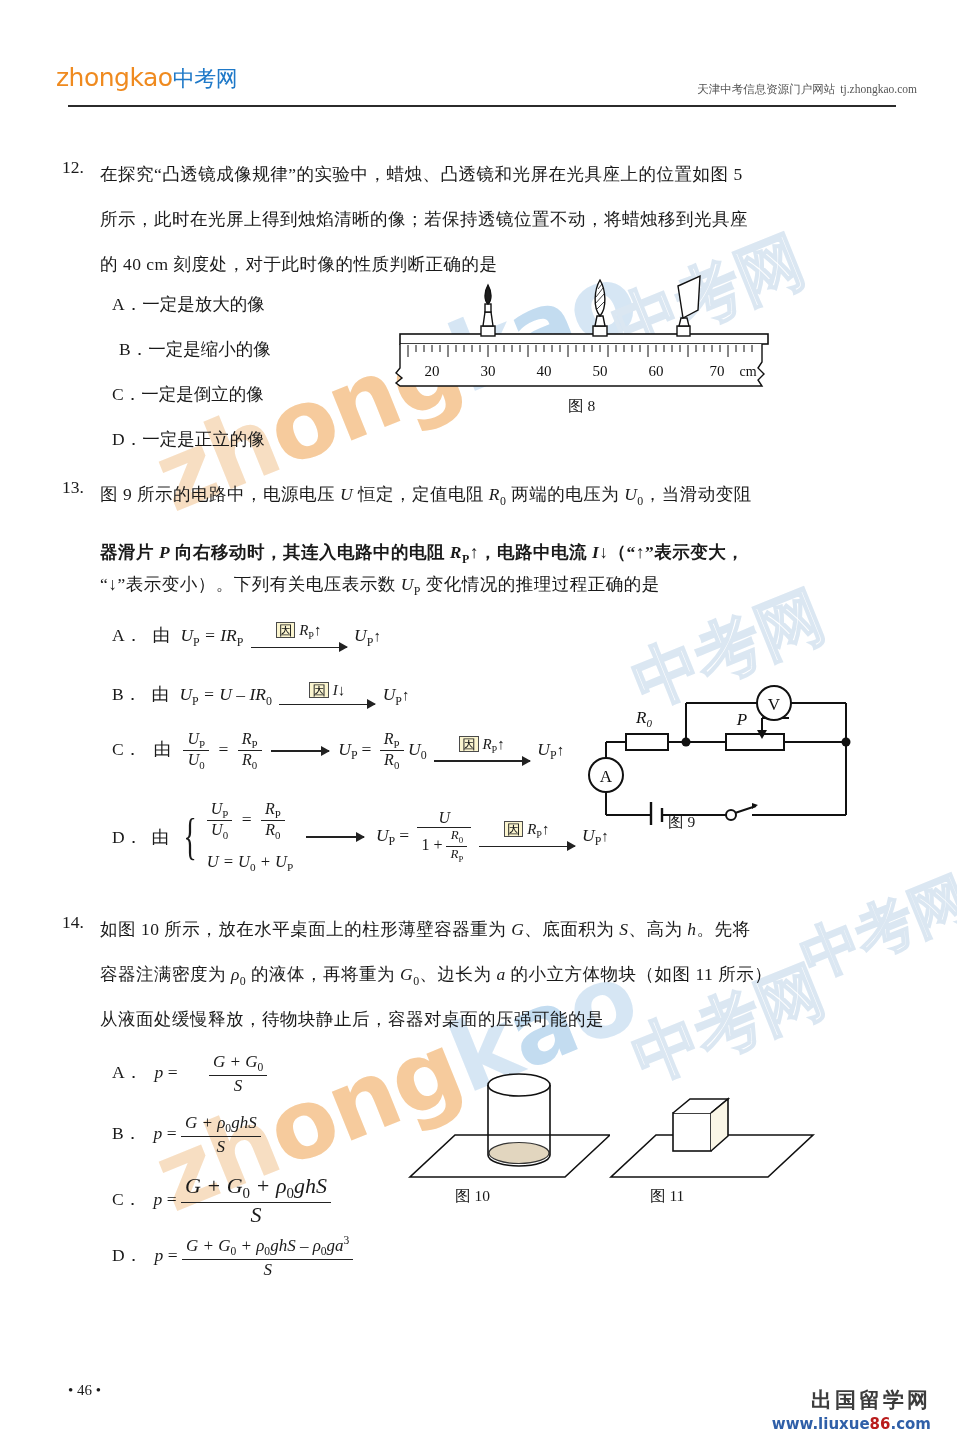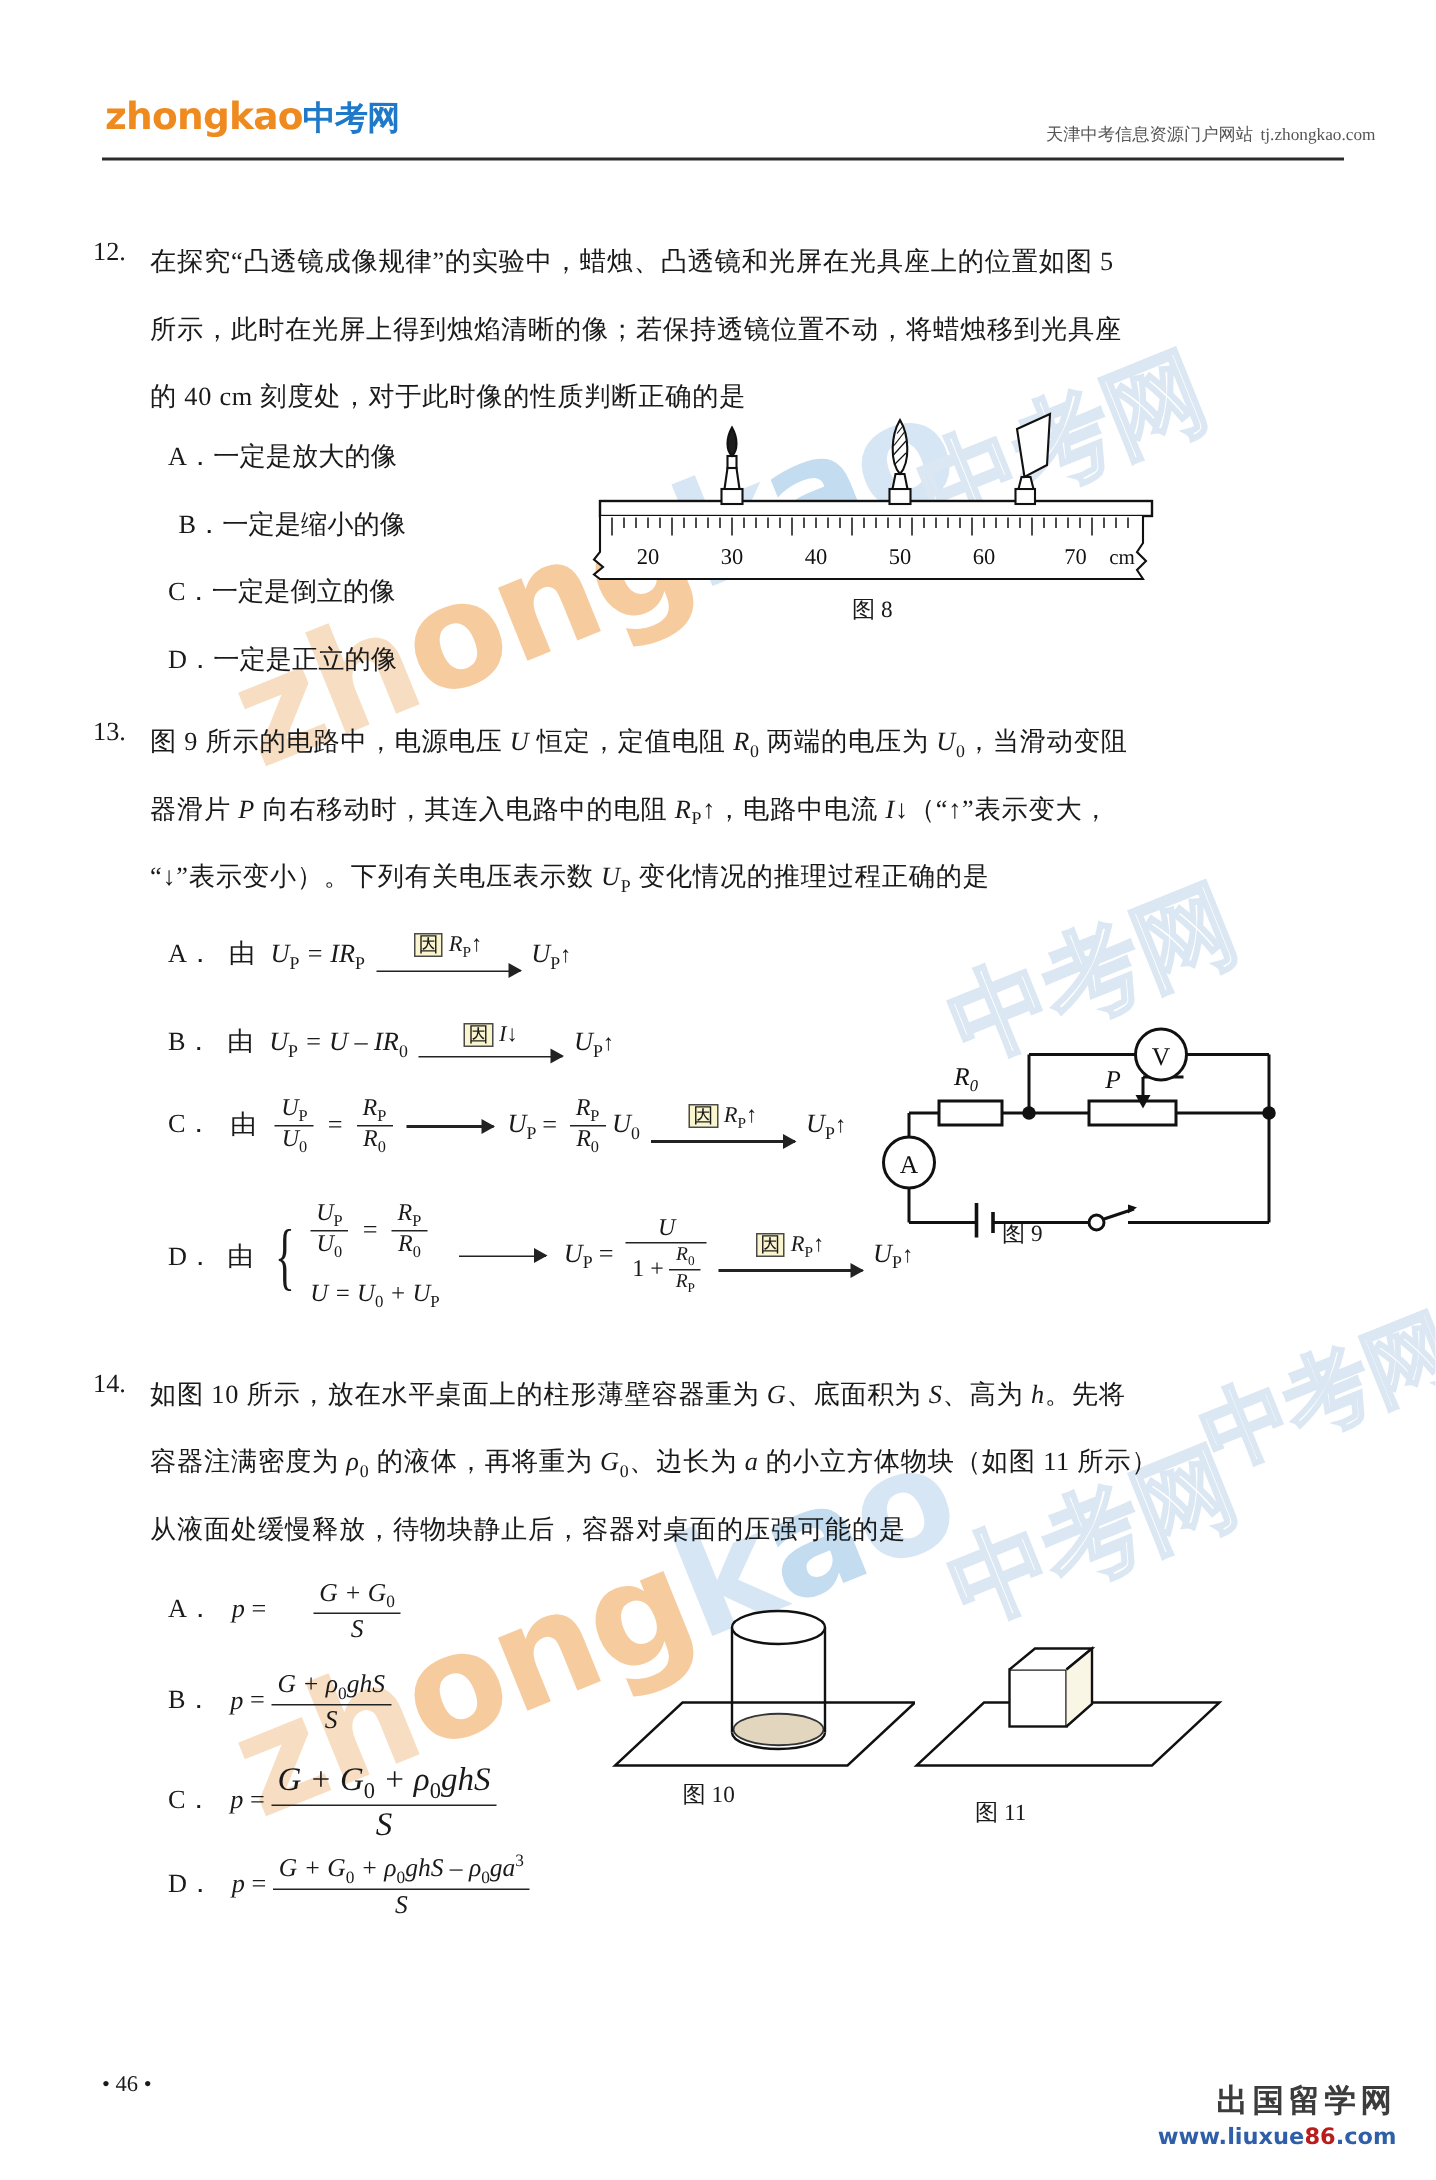--- a/index.html
+++ b/index.html
@@ -35,21 +35,21 @@
     color:transparent;
     -webkit-text-stroke:2px #dbe7f2;
     white-space:nowrap;
     transform:rotate(-22deg);
     transform-origin:left top;
   }
 
   
   .header{position:absolute;left:0;top:0;width:957px;height:110px;z-index:3;}
   .logo{position:absolute;left:56px;top:63px;font-family:"DejaVu Sans","Liberation Sans",sans-serif;
-        font-weight:bold;font-size:25px;letter-spacing:-0.5px;white-space:nowrap;margin-left:14px;}
+        font-weight:normal;font-size:25px;letter-spacing:-0.5px;white-space:nowrap;}
   .logo .zh{color:#ef8a1f;}
   .logo .cn{color:#1f79c8;font-size:22px;font-family:"DejaVu Sans","Liberation Sans",sans-serif;}
   .hdr-right{position:absolute;right:40px;top:82px;font-size:11.5px;color:#555;white-space:nowrap;
         font-family:"DejaVu Sans","Liberation Sans",sans-serif;}
   .hdr-right .url{font-family:"Liberation Serif",serif;margin-left:5px;}
   .hdr-rule{position:absolute;left:68px;top:105px;width:828px;height:2px;background:#2b2b2b;}
 
   
   .content{position:absolute;left:0;top:0;width:957px;z-index:2;}
   .qnum{position:absolute;font-size:17.5px;}
@@ -226,21 +226,21 @@
           <path d="M291,46 L286,14 L308,4 L306,38 Z" fill="#fff"></path>
         </g>
       </svg>
     </div>
     <div class="fig-cap" style="left:568px;top:396px;">图 8</div>
 
     <div class="qnum" style="left:62px;top:477px;">13.</div>
     <div class="qline" style="position:absolute;left:100px;top:472px;white-space:nowrap;">
       <span>图 9 所示的电路中，电源电压 </span><i class="v">U</i><span> 恒定，定值电阻 </span><i class="v">R</i><sub>0</sub><span> 两端的电压为 </span><i class="v">U</i><sub>0</sub><span>，当滑动变阻</span>
     </div>
-    <div class="qline" style="position:absolute;left:100px;top:517px;white-space:nowrap;">
+    <div class="qline" style="position:absolute;left:100px;top:530px;white-space:nowrap;font-weight:bold;">
       <span>器滑片 </span><i class="v">P</i><span> 向右移动时，其连入电路中的电阻 </span><i class="v">R</i><sub>P</sub><span>↑，电路中电流 </span><i class="v">I</i><span>↓（“↑”表示变大，</span>
     </div>
     <div class="qline" style="position:absolute;left:100px;top:562px;white-space:nowrap;">
       <span>“↓”表示变小）。下列有关电压表示数 </span><i class="v">U</i><sub>P</sub><span> 变化情况的推理过程正确的是</span>
     </div>
 
     <div class="opt" style="left:112px;top:622px;">
       <span>A．</span>
       <span style="margin:0 6px;">由</span>
       <i class="v">U</i><sub>P</sub><i class="v"> = IR</i><sub>P</sub>
@@ -466,21 +466,21 @@
 
     <div class="fig" style="left:598px;top:1055px;">
       <svg width="220" height="130" viewBox="0 0 220 130">
         <path d="M58,80 L215,80 L170,122 L13,122 Z" fill="none" stroke="#111" stroke-width="1.6"></path>
 
         <rect x="75" y="58" width="38" height="38" fill="#fff" stroke="#111" stroke-width="1.6"></rect>
         <path d="M75,58 L92,44 L130,44 L113,58" fill="#fff" stroke="#111" stroke-width="1.6"></path>
         <path d="M113,58 L130,44 L130,81 L113,96" fill="#faf6e6" stroke="#111" stroke-width="1.6"></path>
       </svg>
     </div>
-    <div class="fig-cap" style="left:650px;top:1186px;margin-top:12px;">图 11</div>
+    <div class="fig-cap" style="left:650px;top:1186px;">图 11</div>
 
   </div>
 
   <div class="footer">• 46 •</div>
 
   <div class="brand-bl">
     <span class="cn">出国留学网</span>
     <span class="u"><span>www.liuxue</span><span class="o">86</span><span>.com</span></span>
   </div>
 

